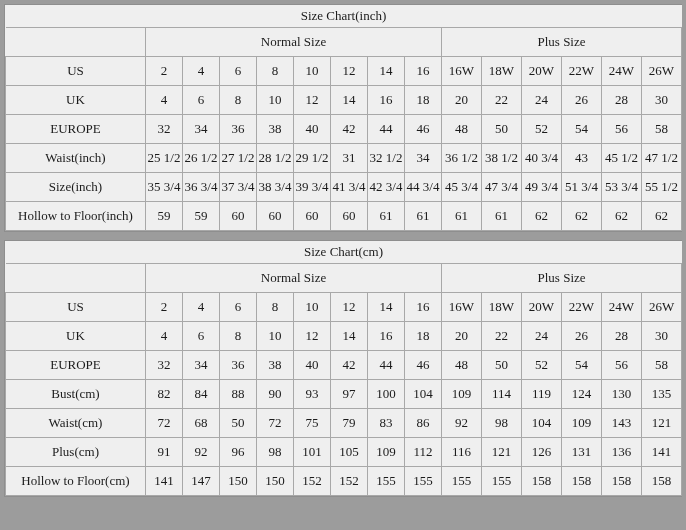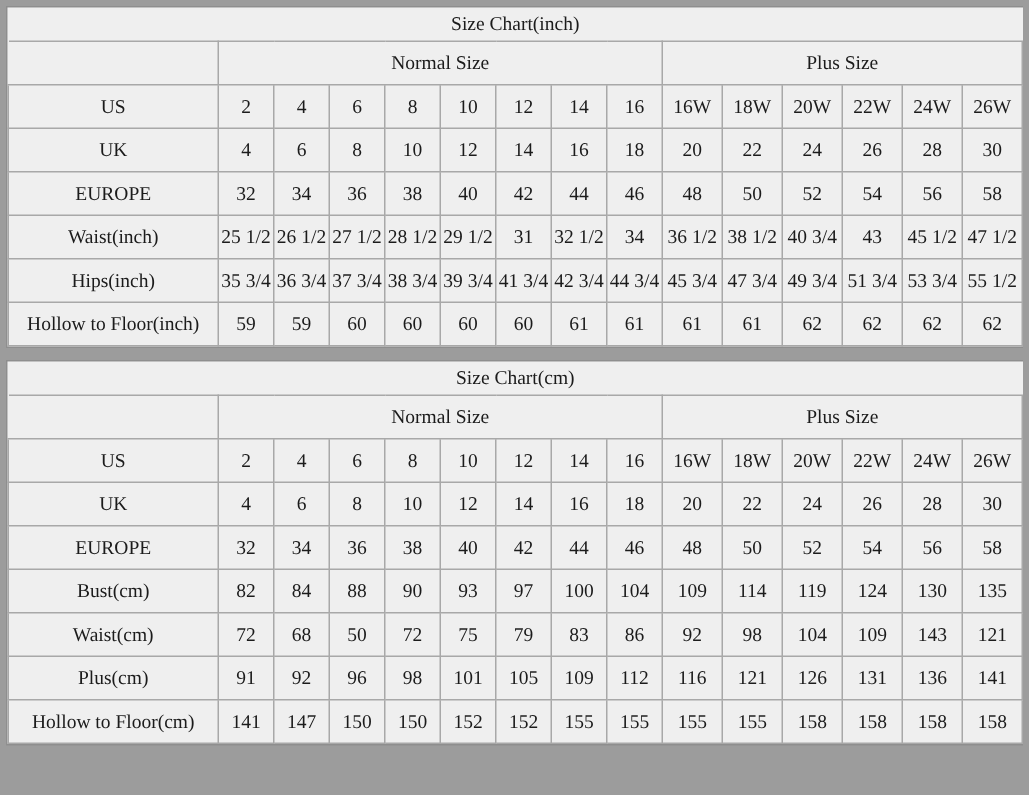--- a/index.html
+++ b/index.html
@@ -156,21 +156,21 @@
           <td class="tight">32 1/2</td>
           <td class="tight">34</td>
           <td class="tight">36 1/2</td>
           <td class="tight">38 1/2</td>
           <td class="tight">40 3/4</td>
           <td class="tight">43</td>
           <td class="tight">45 1/2</td>
           <td class="tight">47 1/2</td>
         </tr>
         <tr>
-          <td class="rowlabel firstcol">Hips(inch)</td>
+          <td class="rowlabel firstcol">Size(inch)</td>
           <td class="tight">35 3/4</td>
           <td class="tight">36 3/4</td>
           <td class="tight">37 3/4</td>
           <td class="tight">38 3/4</td>
           <td class="tight">39 3/4</td>
           <td class="tight">41 3/4</td>
           <td class="tight">42 3/4</td>
           <td class="tight">44 3/4</td>
           <td class="tight">45 3/4</td>
           <td class="tight">47 3/4</td>

